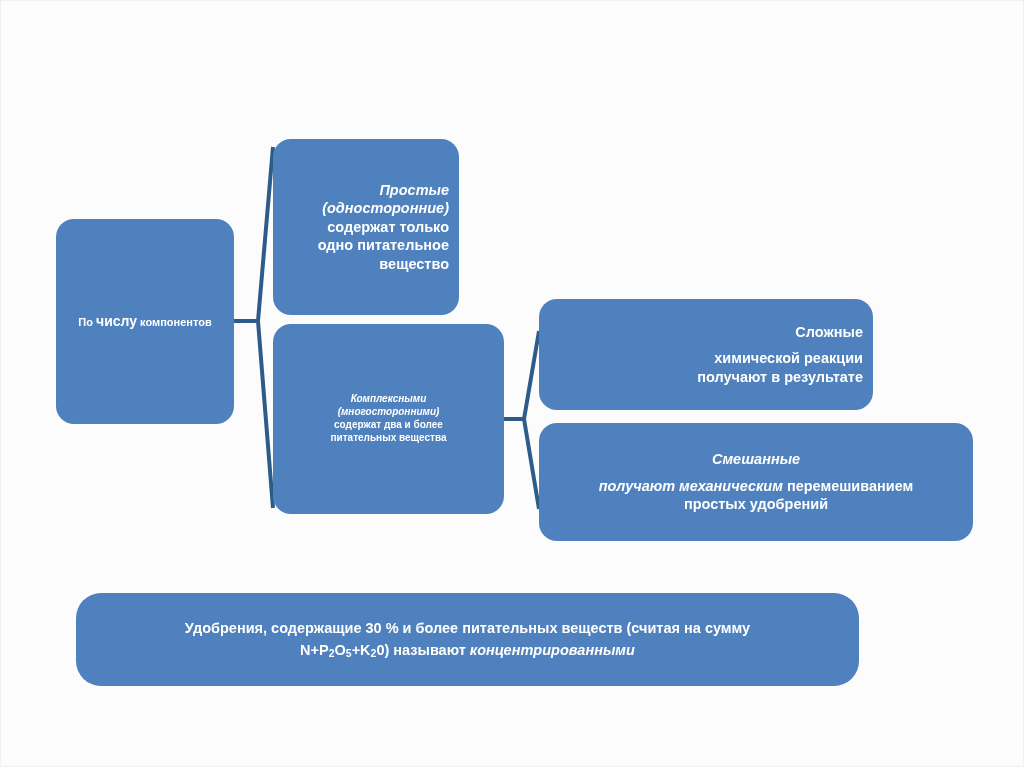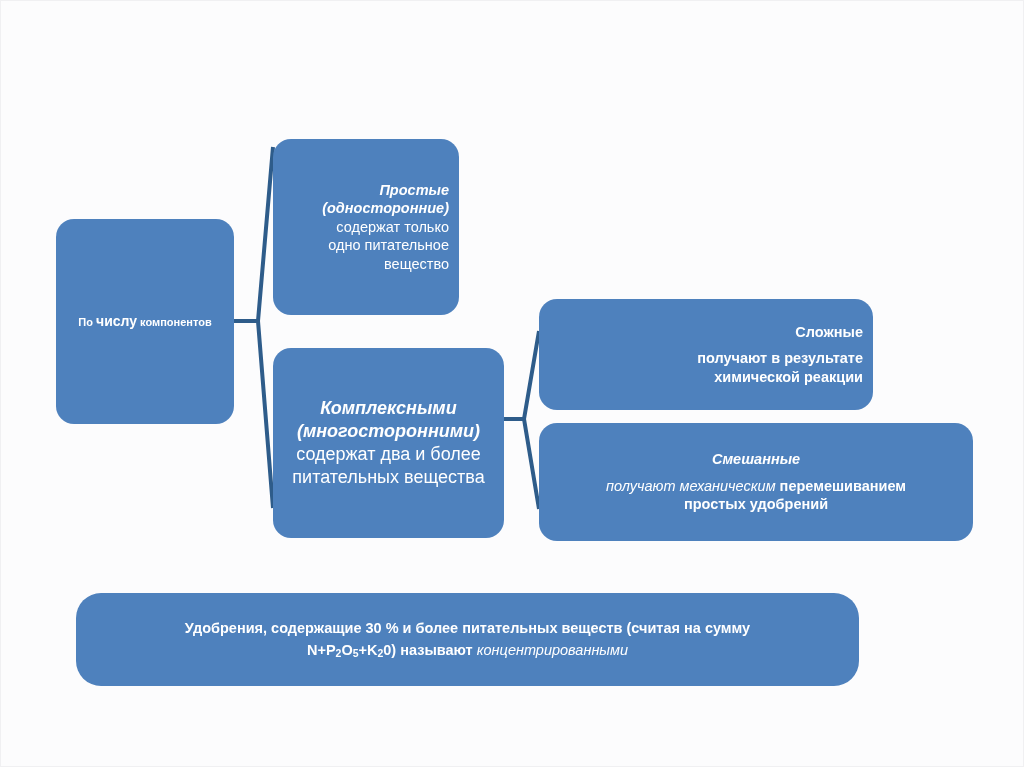--- a/index.html
+++ b/index.html
@@ -43,51 +43,50 @@
   }
   .hdr-bi {
     font-weight: bold;
     font-style: italic;
   }
   .hdr-b {
     font-weight: bold;
     font-style: normal;
   }
   .body-n {
-    font-weight: normal;
+    font-weight: bold;
     font-style: normal;
   }
   .body-b {
     font-weight: bold;
     font-style: normal;
   }
   .body-bi {
-    font-weight: normal;
+    font-weight: bold;
     font-style: italic;
   }
 
   
   #node-root {
     left: 55px; top: 218px; width: 178px; height: 205px;
     font-size: 12px;
   }
   #node-root .inner { line-height: 1.3; }
   #node-root .t1 { font-weight: bold; font-size: 11px; }
   #node-root .t2 { font-weight: bold; font-size: 14px; }
   #node-root .t3 { font-weight: bold; font-size: 11px; }
 
   #node-simple {
     left: 272px; top: 138px; width: 186px; height: 176px;
     font-size: 14.5px;
     text-align: right;
   }
   #node-complex {
     left: 272px; top: 323px; width: 231px; height: 190px;
-    font-size: 18px;
-    margin-top: 24px;
+    font-size: 10px;
   }
   #node-compound {
     left: 538px; top: 298px; width: 334px; height: 111px;
     font-size: 14.5px;
     text-align: right;
   }
   #node-mixed {
     left: 538px; top: 422px; width: 434px; height: 118px;
     font-size: 14.5px;
   }
@@ -136,22 +135,22 @@
       <div class="hdr-bi">(многосторонними)</div>
       <div class="body-n">содержат два и более</div>
       <div class="body-n">питательных вещества</div>
     </div>
   </div>
 
   <div class="node" id="node-compound">
     <div class="inner">
       <div class="hdr-b">Сложные</div>
       <span class="gap"></span>
+      <div class="body-b">химической реакции</div>
       <div class="body-b">получают в результате</div>
-      <div class="body-b">химической реакции</div>
     </div>
   </div>
 
   <div class="node" id="node-mixed">
     <div class="inner">
       <div class="hdr-bi">Смешанные</div>
       <span class="gap"></span>
       <div><span class="body-bi">получают механическим</span><span class="body-b"> перемешиванием</span></div>
       <div class="body-b">простых удобрений</div>
     </div>

